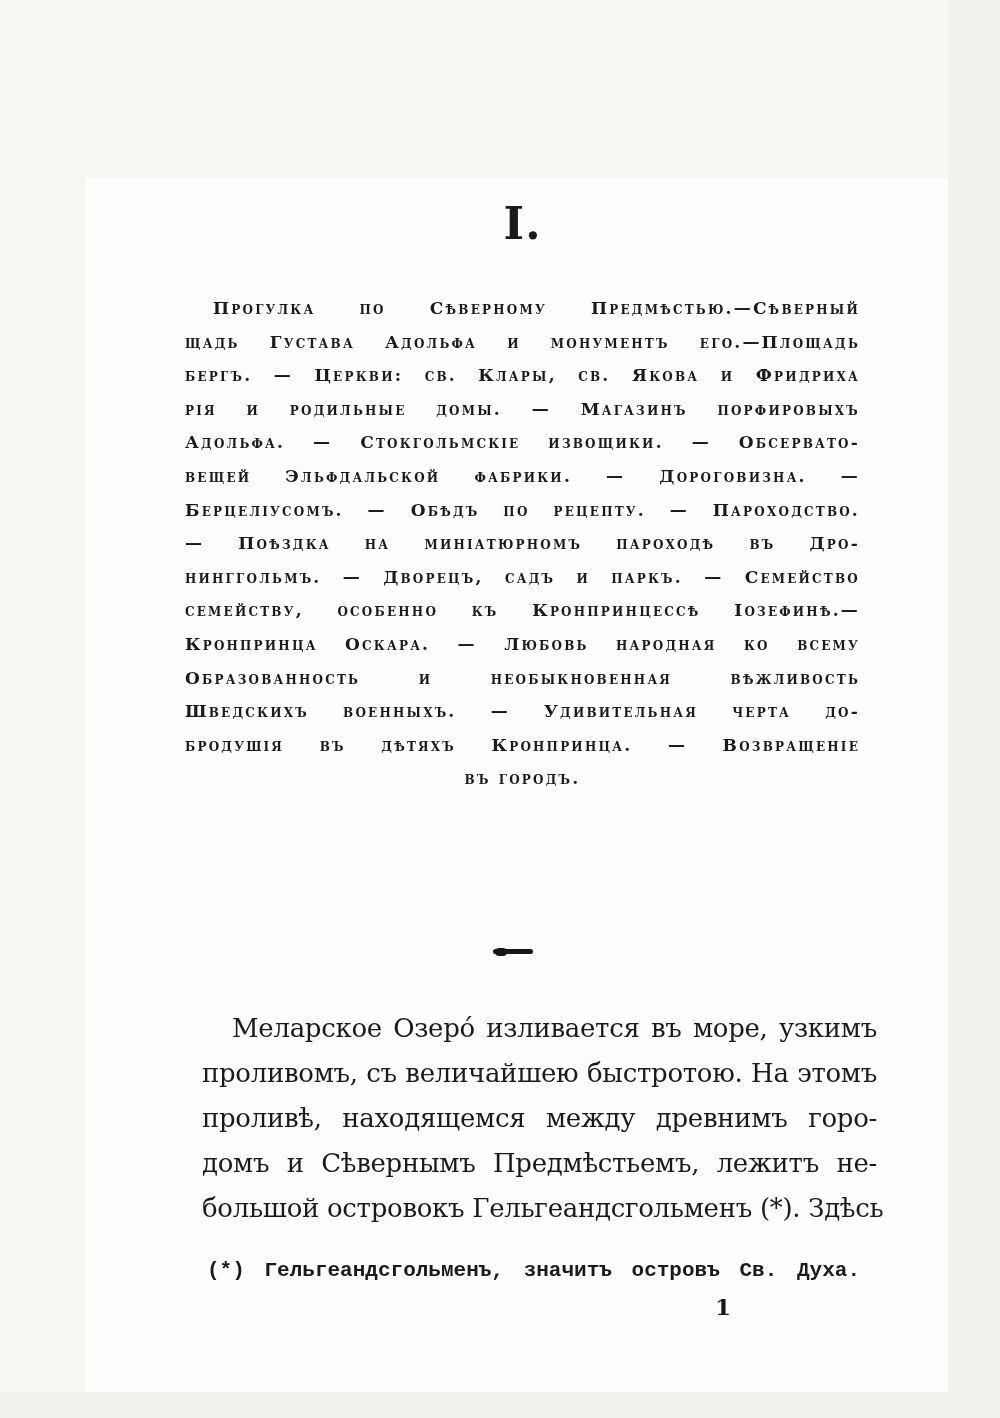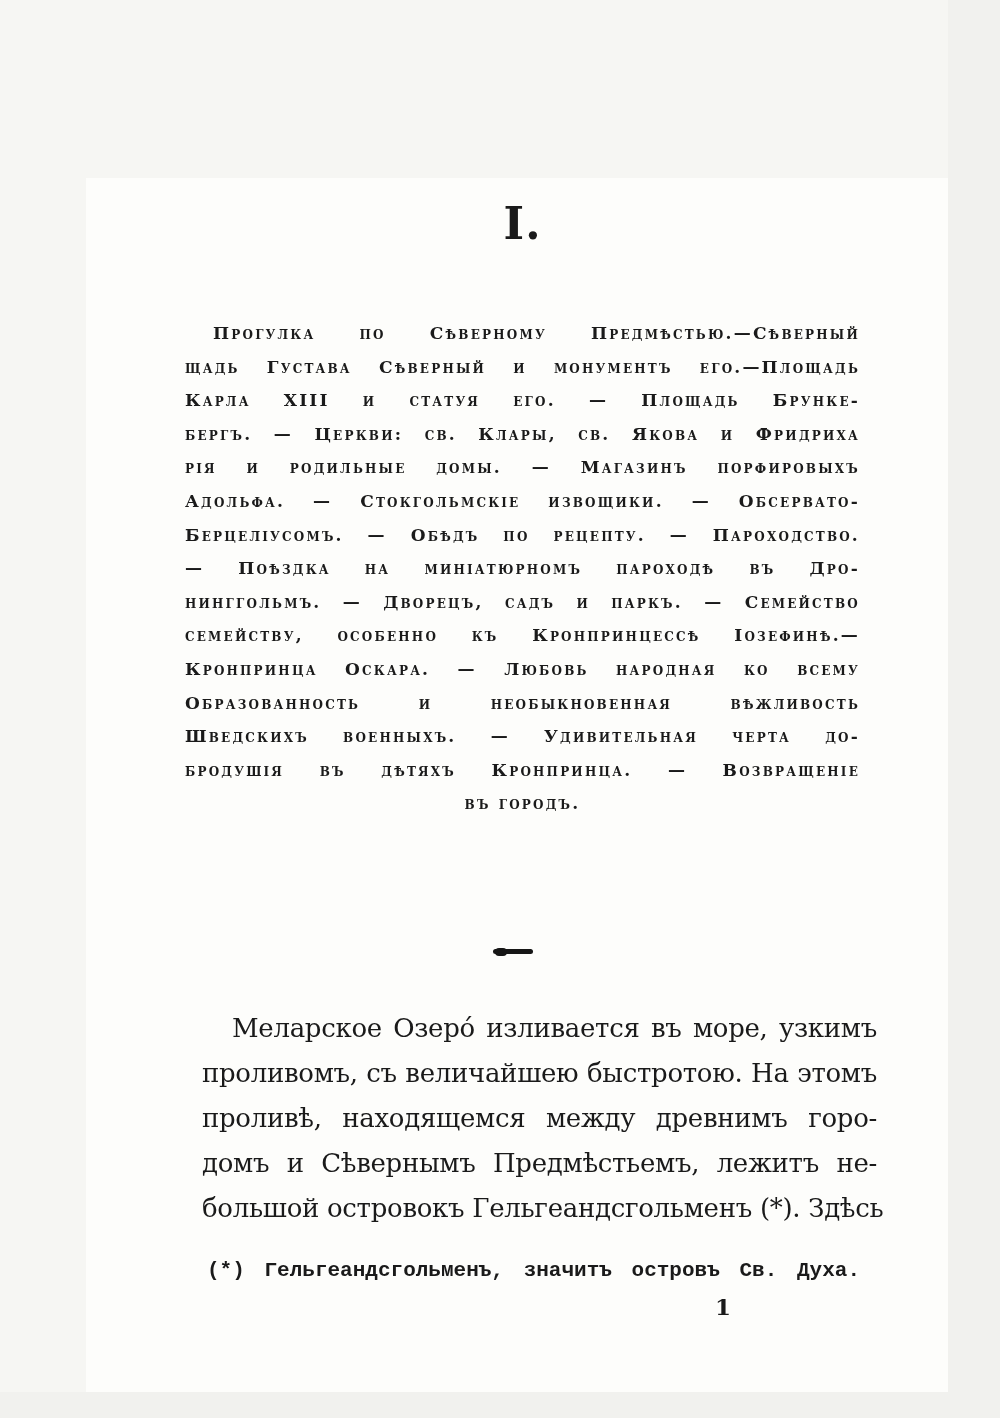--- a/index.html
+++ b/index.html
@@ -72,21 +72,20 @@
   .summary .sline {
     height: 33.6px;
     line-height: 33.6px;
     text-align: justify;
     text-align-last: justify;
     white-space: nowrap;
     overflow: visible;
   }
   .summary .sline.first {
     text-indent: 28px;
-    margin-top: 25px;
   }
   .summary .sline.center {
     text-align: center;
     text-align-last: center;
   }
   .divider {
     position: absolute;
     top: 949px;
     left: 308px;
     width: 40px;
@@ -154,25 +153,25 @@
 <div class="page-scan"></div>
 <div class="edge-right"></div>
 <div class="edge-bottom"></div>
 
 <div class="column">
 
   <h1 class="chapter-heading">I.</h1>
 
   <div class="summary">
     <div class="sline first">Прогулка по Сѣверному Предмѣстью.—Сѣверный</div>
-    <div class="sline">щадь Густава Сѣверный и монументъ его.—Площадь</div>
-    <div class="sline">Карла XIII и статуя его. — Площадь Брунке-</div>
+    <div class="sline">щадь Густава Адольфа и монументъ его.—Площадь</div>
     <div class="sline">бергъ. — Церкви: св. Клары, св. Якова и Фридриха</div>
     <div class="sline">рія и родильные домы. — Магазинъ порфировыхъ</div>
     <div class="sline">Адольфа. — Стокгольмскіе извощики. — Обсервато-</div>
+    <div class="sline">вещей Эльфдальской фабрики. — Дороговизна. —</div>
     <div class="sline">Берцеліусомъ. — Обѣдъ по рецепту. — Пароходство.</div>
     <div class="sline">— Поѣздка на миніатюрномъ пароходѣ въ Дро-</div>
     <div class="sline">нинггольмъ. — Дворецъ, садъ и паркъ. — Семейство</div>
     <div class="sline">семейству, особенно къ Кронпринцессѣ Іозефинѣ.—</div>
     <div class="sline">Кронпринца Оскара. — Любовь народная ко всему</div>
     <div class="sline">Образованность и необыкновенная вѣжливость</div>
     <div class="sline">Шведскихъ военныхъ. — Удивительная черта до-</div>
     <div class="sline">бродушія въ дѣтяхъ Кронпринца. — Возвращеніе</div>
     <div class="sline center">въ городъ.</div>
   </div>

